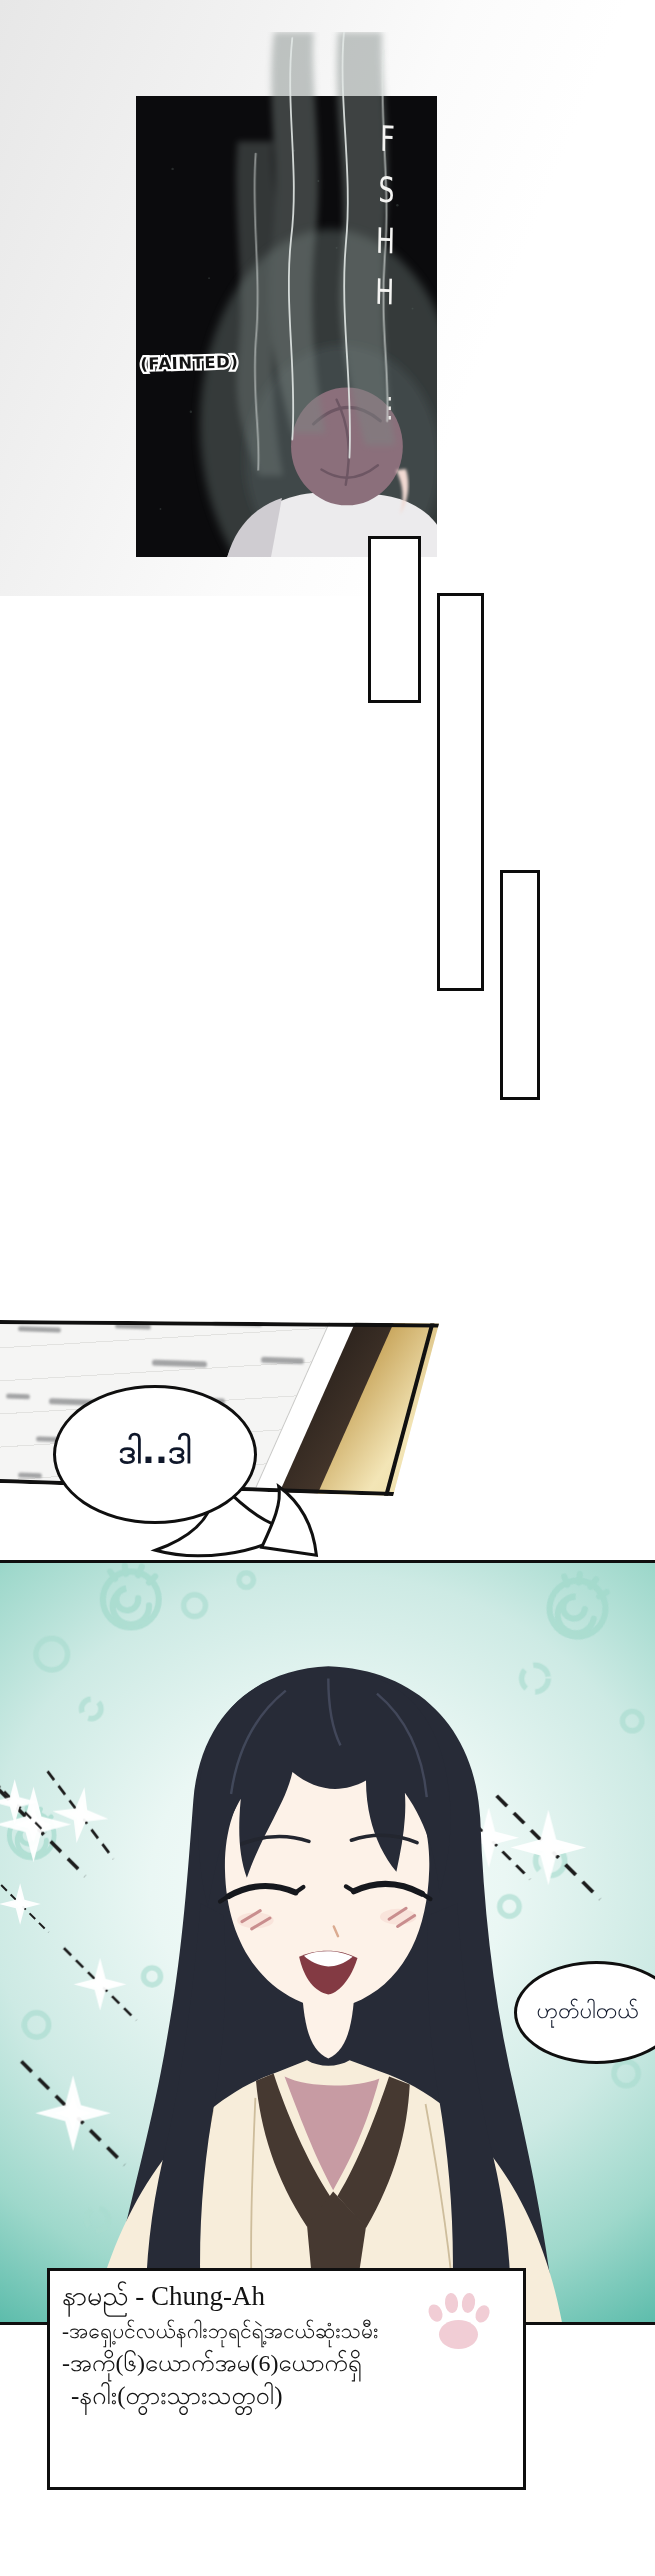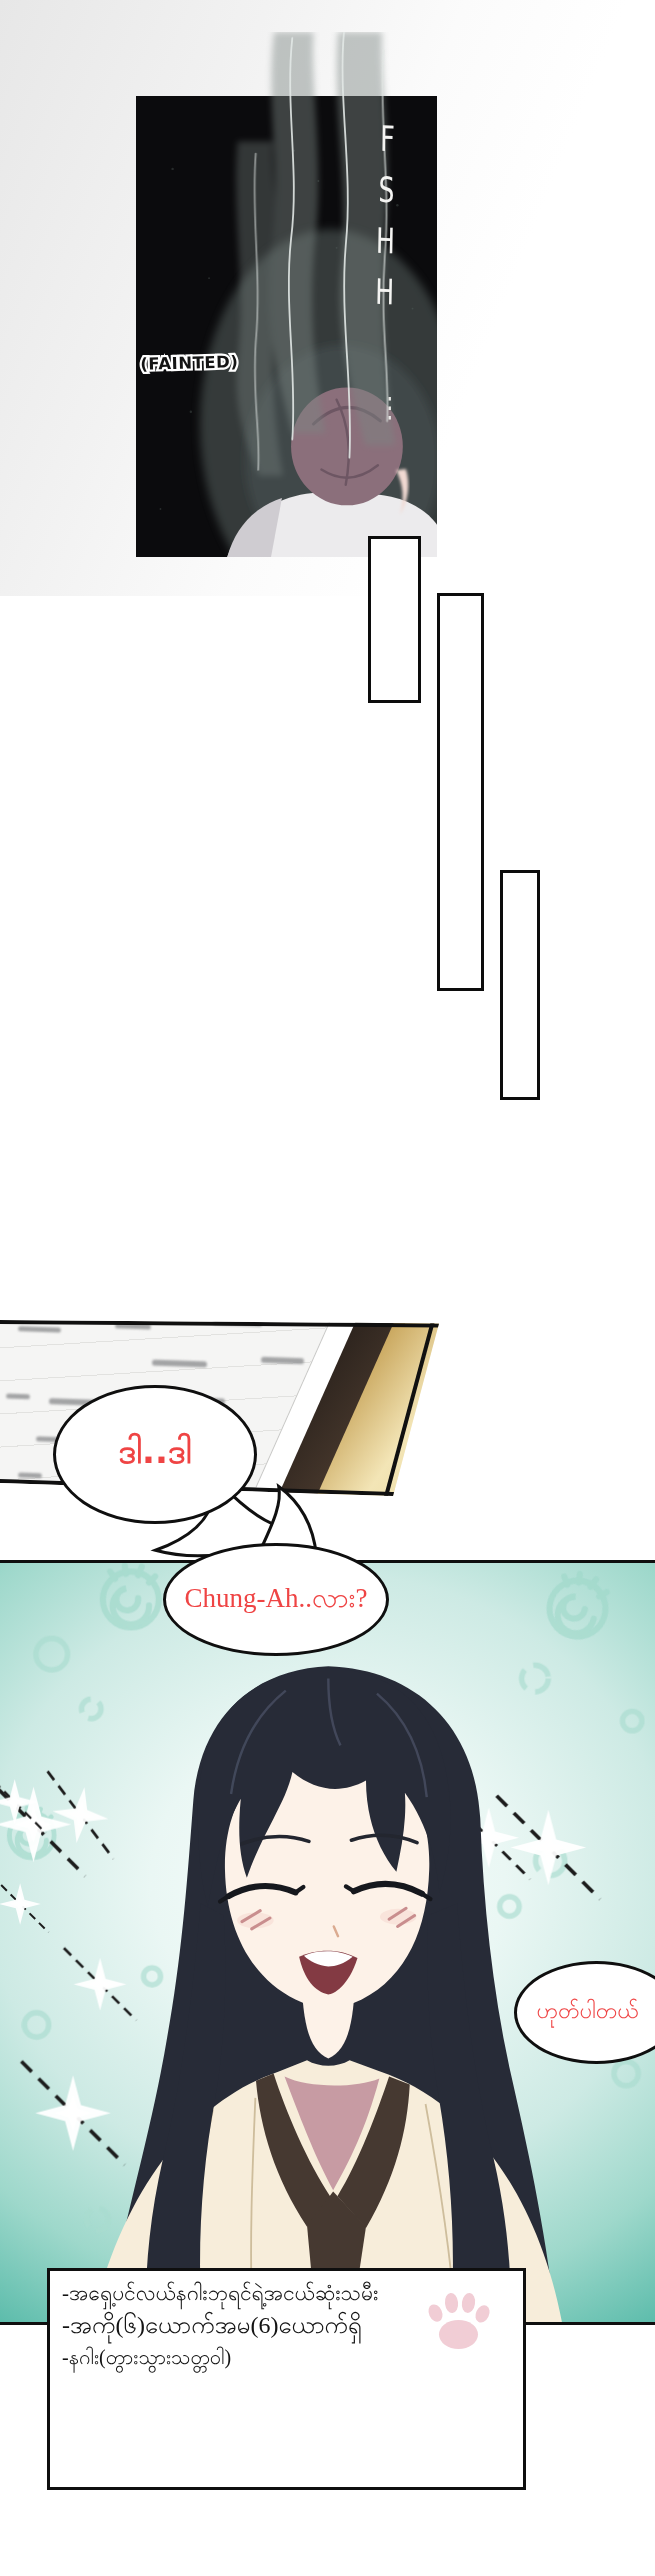--- a/index.html
+++ b/index.html
@@ -51,21 +51,21 @@
   .desk-top{left:-1.2px;top:0;width:445px;height:3.6px;background:#101010;transform:rotate(.45deg);
         transform-origin:left top;}
   .desk-bot{left:-1.2px;top:159px;width:401px;height:3.6px;background:#101010;transform:rotate(1.9deg);
         transform-origin:left top;}
   .desk-right{left:431px;top:1.2px;width:3.6px;height:182px;background:#101010;transform:rotate(15deg);
         transform-origin:top center;}
 
   
   .tails{left:122px;top:1465px;width:243px;height:122px;z-index:5;}
   .bubble{background:#fff;border:3.6px solid #0f0f0f;border-radius:50%;box-sizing:border-box;
-        display:flex;align-items:center;justify-content:center;text-align:center;color:#ef4444;}
+        display:flex;align-items:center;justify-content:center;text-align:center;color:#0f172a;}
   .b1{left:53px;top:1385px;width:204px;height:139px;z-index:6;font-size:34px;font-weight:600;}
   .b2{left:163px;top:1543px;width:226px;height:113px;z-index:6;font-size:27px;
       font-family:"Liberation Serif","DejaVu Serif",serif;}
   .b3{left:514px;top:398px;width:165px;height:103px;position:absolute;font-size:22px;
       padding-right:18px;}
 
   
   .teal{left:0;top:1560px;width:656px;height:765px;box-sizing:border-box;z-index:2;
         border-top:3.6px solid #0f0f0f;border-bottom:3.6px solid #0f0f0f;overflow:hidden;
         background:radial-gradient(ellipse 90% 70% at 50% 42%,
@@ -73,21 +73,21 @@
   .teal svg{position:absolute;left:0;top:0;}
 
   
   .profile{left:47px;top:2268px;width:479px;height:222px;background:#fff;border:3.6px solid #0f0f0f;
         box-sizing:border-box;z-index:8;padding:6px 0 0 12px;overflow:hidden;color:#131313;}
   .profile .ln{white-space:nowrap;font-family:"Liberation Serif","DejaVu Sans",serif;}
   .ln0{font-size:27px;line-height:38px;}
   .ln1{font-size:27px;line-height:38px;}
   .ln2{font-size:21px;line-height:32px;}
   .ln3{font-size:24px;line-height:32px;}
-  .ln4{font-size:20px;line-height:33px;}
+  .ln4{font-size:25px;line-height:33px;margin-left:9px;}
   .paw{position:absolute;left:374px;top:17px;width:73px;height:67px;}
   .paw i{position:absolute;background:#f1cdd5;border-radius:50%;}
   .paw .pad{left:14.6px;top:32px;width:39px;height:29px;}
   .paw .t1{left:4.9px;top:16px;width:13.4px;height:18px;transform:rotate(-24deg);}
   .paw .t2{left:20.7px;top:4.9px;width:13.4px;height:19.5px;transform:rotate(-6deg);}
   .paw .t3{left:38px;top:4.9px;width:13.4px;height:19.5px;transform:rotate(8deg);}
   .paw .t4{left:52px;top:17px;width:13.4px;height:18px;transform:rotate(26deg);}
 </style>
 </head>
 <body>
@@ -185,23 +185,20 @@
     <div class="abs desk-right"></div>
   </div>
 
   <svg class="abs tails" viewBox="0 0 400 200">
     <path d="M180 48 C230 95 262 106 285 104 C220 150 120 158 55 140 C110 120 145 92 152 48 Z" fill="#fff" stroke="#101010" stroke-width="5"></path>
     <path d="M230 135 C250 92 263 62 258 35 C295 62 315 102 320 148 Z" fill="#fff" stroke="#101010" stroke-width="5"></path>
   </svg>
 
   <div class="abs bubble b1">
     <span>ဒါ..ဒါ</span>
-  </div>
-  <div class="abs bubble b2">
-    <span>Chung-Ah..လား?</span>
   </div>
 
   <div class="abs teal">
     <svg width="656" height="761" viewBox="0 0 1079 1252">
       <defs>
         <g id="shell" stroke="#9fd8ca" fill="none" stroke-width="10" stroke-linecap="round">
           <circle r="46"></circle>
           <path d="M30 10 a30 30 0 1 1 -38 -28 a18 18 0 1 0 20 16"></path>
           <line x1="-26" y1="-34" x2="-34" y2="-46"></line>
             <line x1="-8" y1="-42" x2="-10" y2="-56"></line>
@@ -301,20 +298,21 @@
       <path fill="#272b37" d="M330 560 C318 700 300 850 268 980 C245 1080 238 1170 240 1252 L332 1252 C324 1120 332 1000 354 880 C370 790 374 680 368 580 Z"></path>
       <path fill="#272b37" d="M752 560 C762 700 780 850 812 980 C835 1080 842 1170 840 1252 L742 1252 C750 1120 742 1000 722 880 C706 790 700 680 704 580 Z"></path>
     </svg>
 
     <div class="bubble b3">
       <span>ဟုတ်ပါတယ်</span>
     </div>
   </div>
 
   <div class="abs profile">
+    <div class="ln ln0">နာမည်  - Chung-Ah</div>
     <div class="ln ln2">-အရှေ့ပင်လယ်နဂါးဘုရင်ရဲ့အငယ်ဆုံးသမီး</div>
     <div class="ln ln3">-အကို(၆)ယောက်အမ(6)ယောက်ရှိ</div>
     <div class="ln ln4">-နဂါး(တွားသွားသတ္တဝါ)</div>
     <div class="paw">
       <i class="pad"></i>
         <i class="t1"></i>
         <i class="t2"></i>
         <i class="t3"></i>
         <i class="t4"></i>
     </div>

